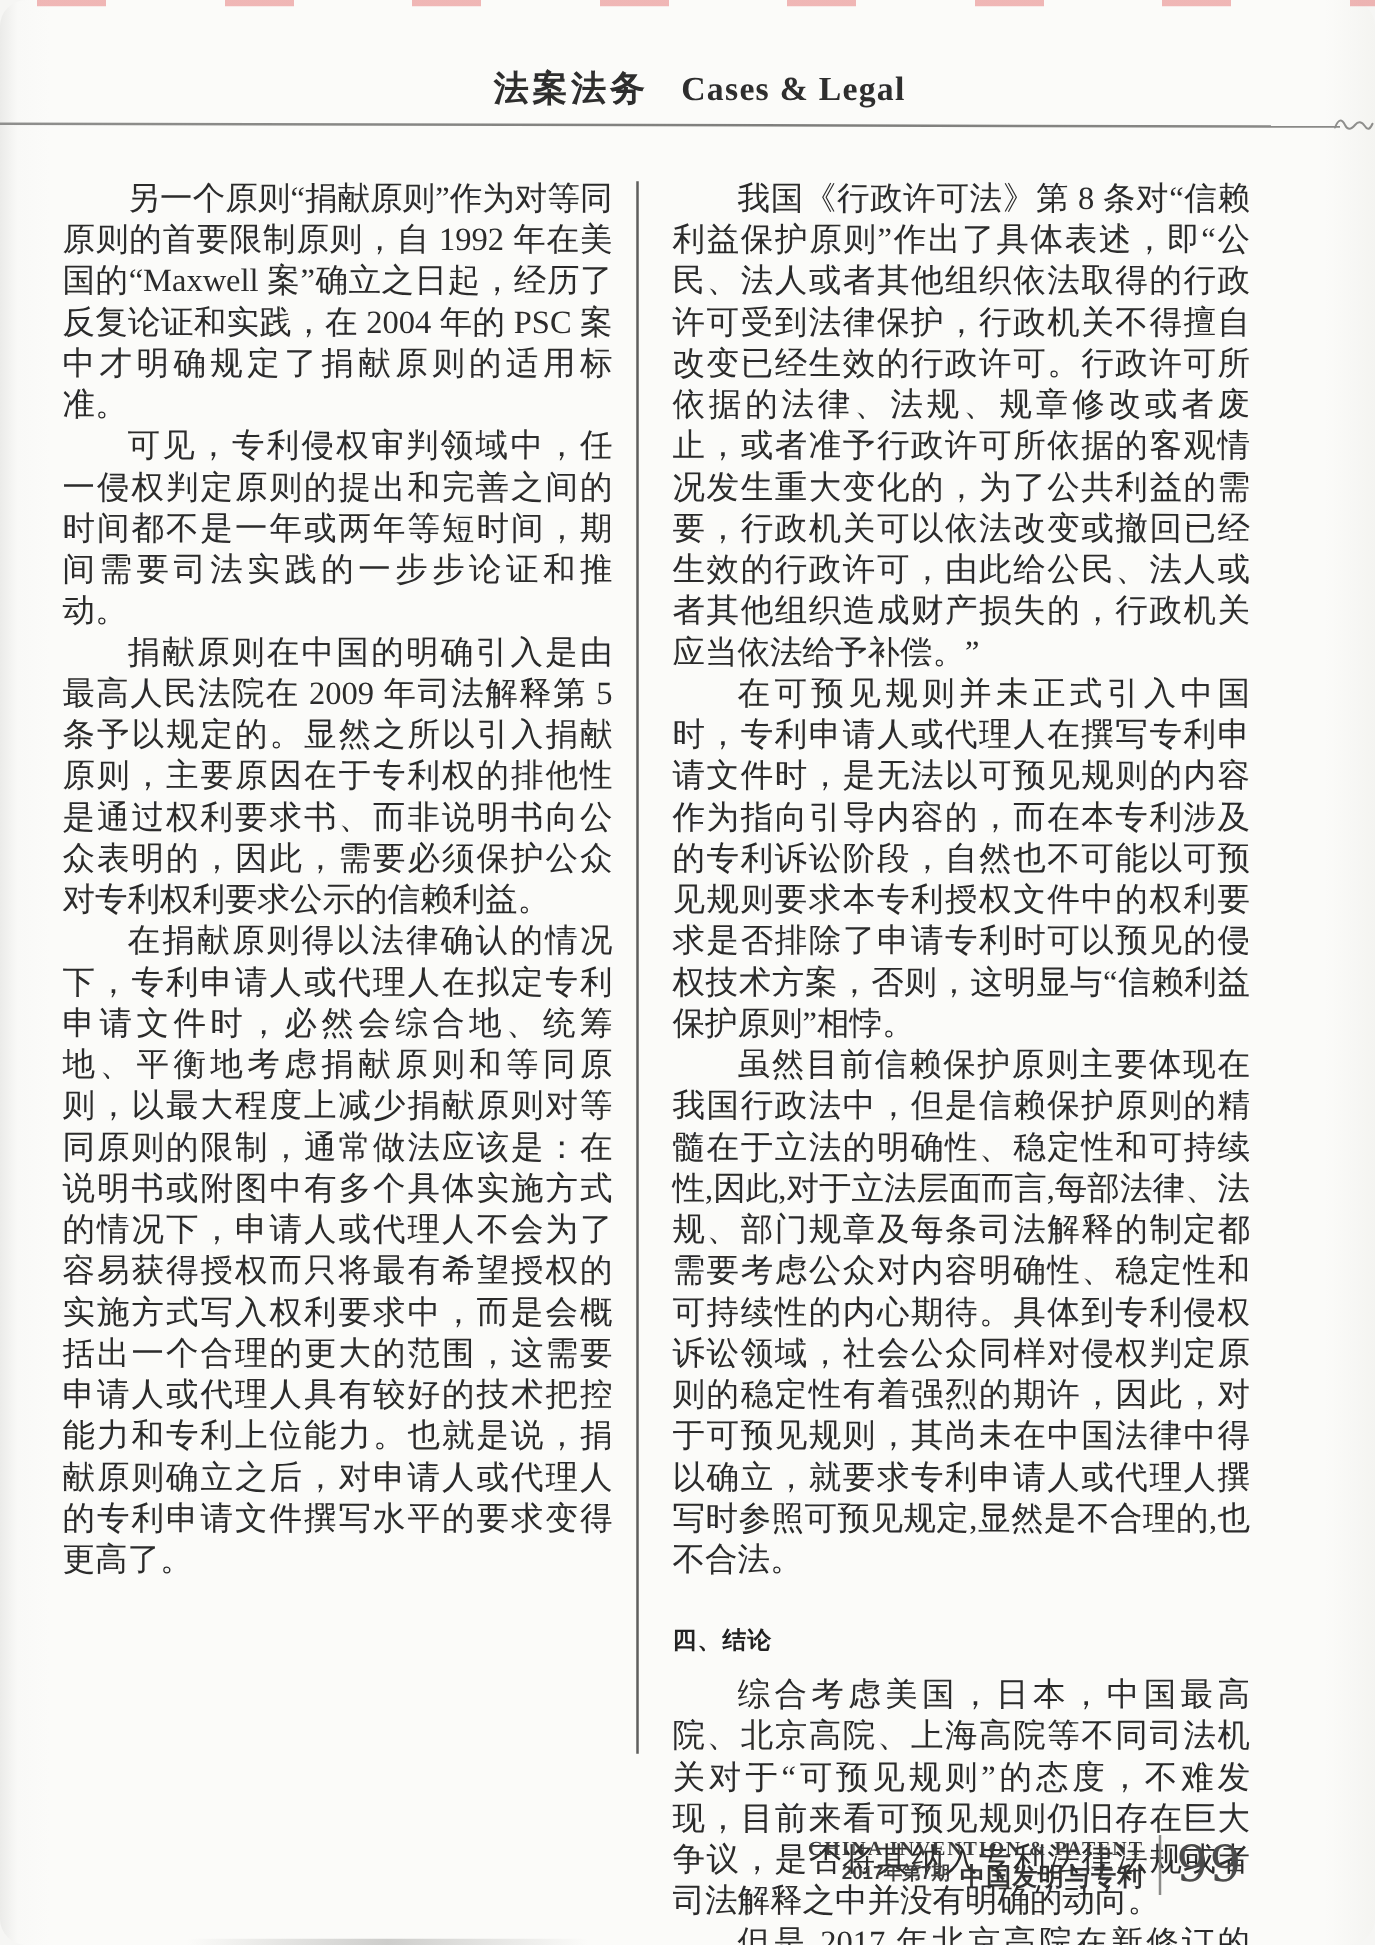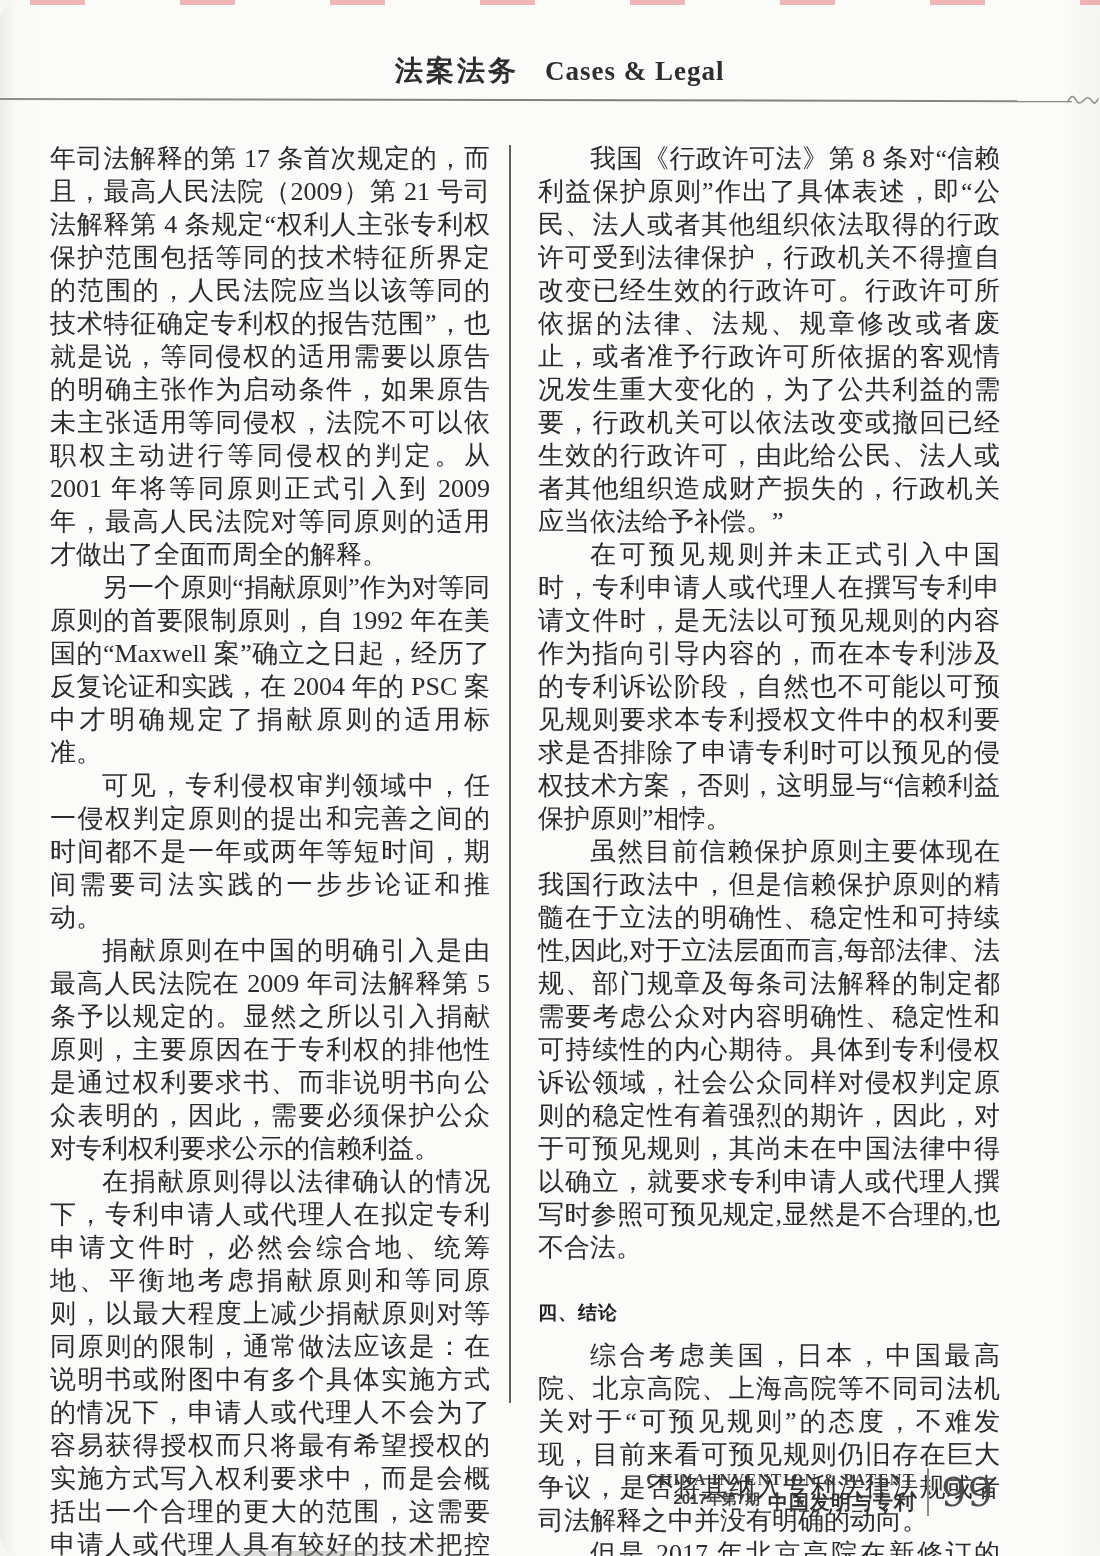--- a/index.html
+++ b/index.html
@@ -121,21 +121,20 @@
     </div>
     <div class="header-rule"></div>
     <svg class="header-squiggle" viewBox="0 0 34 26">
       <path d="M2 16 q4 -10 8 -2 q3 6 8 0 q4 -5 8 1 q3 5 6 -2" fill="none" stroke="#8e8e8c" stroke-width="1.6" stroke-linecap="round"></path>
     </svg>
   </div>
 
   <div class="columns">
 
     <div class="col col-left">
-      <p class="no-indent">年司法解释的第 17 条首次规定的，而且，最高人民法院（2009）第 21 号司法解释第 4 条规定“权利人主张专利权保护范围包括等同的技术特征所界定的范围的，人民法院应当以该等同的技术特征确定专利权的报告范围”，也就是说，等同侵权的适用需要以原告的明确主张作为启动条件，如果原告未主张适用等同侵权，法院不可以依职权主动进行等同侵权的判定。从 2001 年将等同原则正式引入到 2009 年，最高人民法院对等同原则的适用才做出了全面而周全的解释。</p>
       <p>另一个原则“捐献原则”作为对等同原则的首要限制原则，自 1992 年在美国的“Maxwell 案”确立之日起，经历了反复论证和实践，在 2004 年的 PSC 案中才明确规定了捐献原则的适用标准。</p>
       <p>可见，专利侵权审判领域中，任一侵权判定原则的提出和完善之间的时间都不是一年或两年等短时间，期间需要司法实践的一步步论证和推动。</p>
       <p>捐献原则在中国的明确引入是由最高人民法院在 2009 年司法解释第 5 条予以规定的。显然之所以引入捐献原则，主要原因在于专利权的排他性是通过权利要求书、而非说明书向公众表明的，因此，需要必须保护公众对专利权利要求公示的信赖利益。</p>
       <p>在捐献原则得以法律确认的情况下，专利申请人或代理人在拟定专利申请文件时，必然会综合地、统筹地、平衡地考虑捐献原则和等同原则，以最大程度上减少捐献原则对等同原则的限制，通常做法应该是：在说明书或附图中有多个具体实施方式的情况下，申请人或代理人不会为了容易获得授权而只将最有希望授权的实施方式写入权利要求中，而是会概括出一个合理的更大的范围，这需要申请人或代理人具有较好的技术把控能力和专利上位能力。也就是说，捐献原则确立之后，对申请人或代理人的专利申请文件撰写水平的要求变得更高了。</p>
 
     </div>
 
     <div class="col-divider"></div>
 
     <div class="col col-right">

